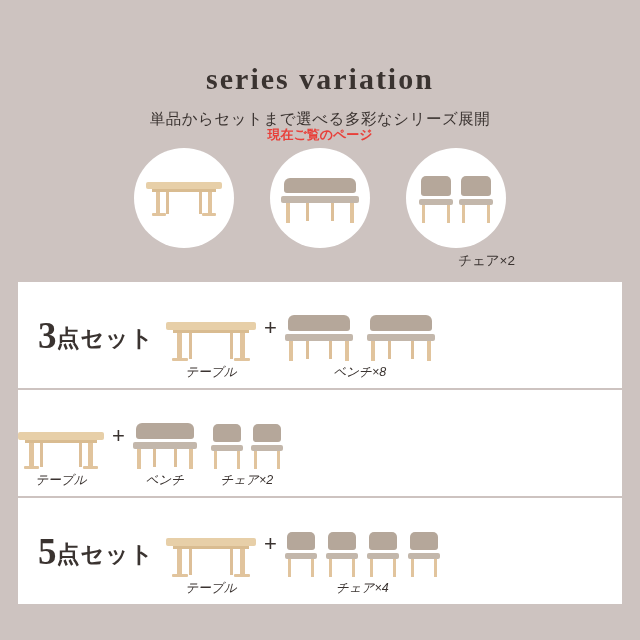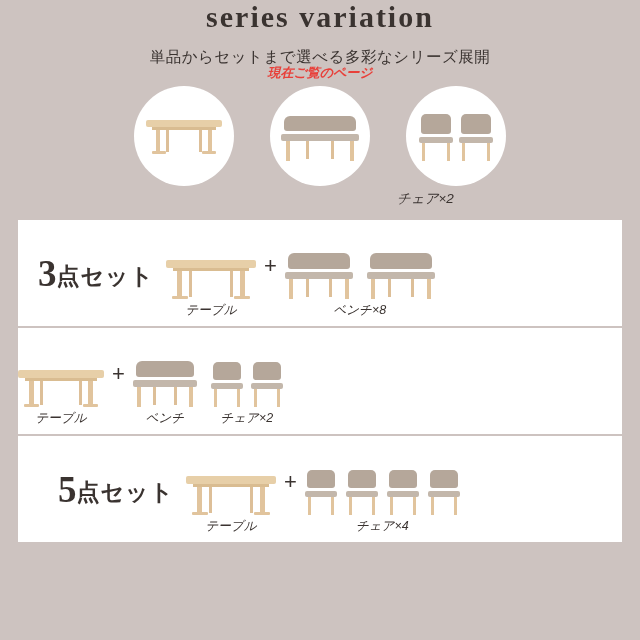--- a/index.html
+++ b/index.html
@@ -15,20 +15,22 @@
   }
   .page {
     position: relative;
     width: 640px;
     height: 640px;
   }
 
   
   .header {
     text-align: center;
+    padding-top: 26px;
+    margin-top: 36px;
   }
   .title {
     font-family: "Liberation Serif", serif;
     font-size: 30px;
     font-weight: bold;
     letter-spacing: 2px;
     color: #3a3330;
     line-height: 1.1;
   }
   .subtitle {
@@ -42,23 +44,22 @@
   .singles {
     display: flex;
     justify-content: center;
     align-items: flex-start;
     gap: 18px;
     margin-top: 18px;
     position: relative;
   }
   .single {
     width: 118px;
-    text-align: left;
-    position: relative;
-    font-style: italic;
+    text-align: right;
+    position: relative;
   }
   .circle {
     width: 100px;
     height: 100px;
     border-radius: 50%;
     background: #ffffff;
     margin: 0 auto;
     position: relative;
     overflow: hidden;
   }
@@ -85,21 +86,20 @@
   .set-row {
     background: #ffffff;
     height: 106px;
     display: flex;
     align-items: center;
     position: relative;
     border-bottom: 2px solid #cdc3c0;
   }
   .set-row:last-child {
     border-bottom: none;
-    padding-left: 20px;
   }
   .set-name {
     width: 148px;
     padding-left: 20px;
     box-sizing: border-box;
     color: #3a3330;
     white-space: nowrap;
   }
   .set-num {
     font-family: "Liberation Serif", serif;

